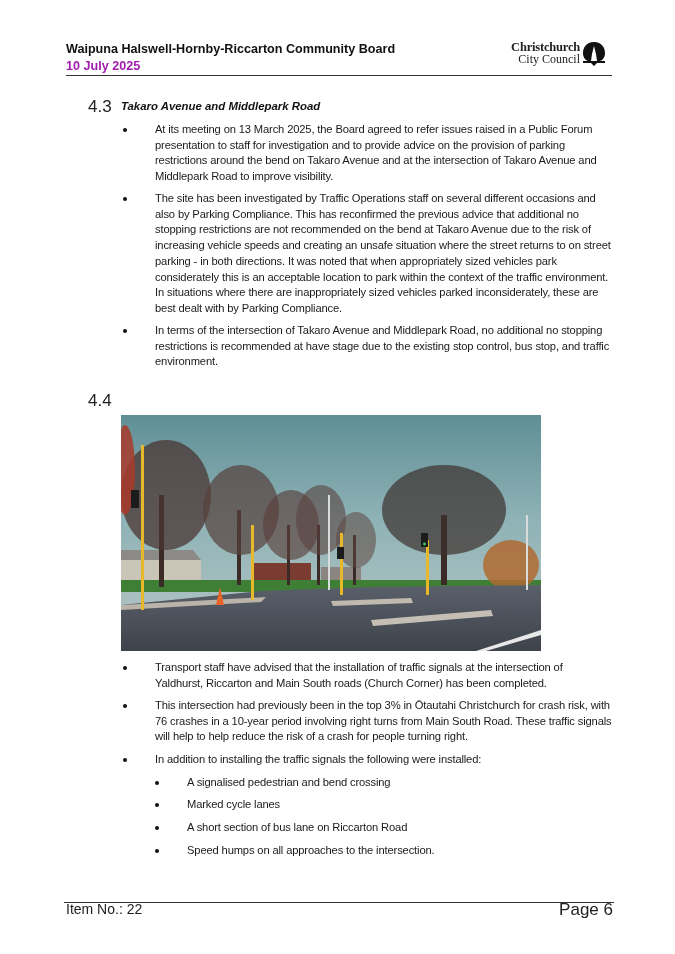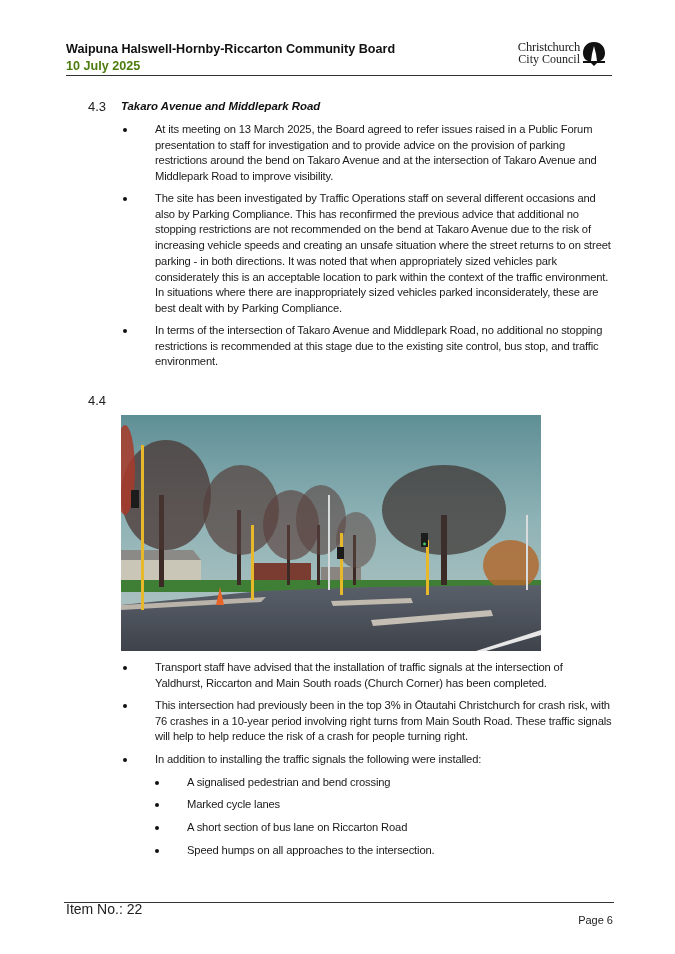--- a/index.html
+++ b/index.html
@@ -2,44 +2,44 @@
 <html><head>
 <meta charset="utf-8">
 <style>
   html, body { margin: 0; padding: 0; background: #ffffff; }
   body { width: 675px; height: 954px; position: relative; overflow: hidden;
          font-family: "Liberation Sans", "DejaVu Sans", sans-serif; color: #111; }
   .page { position: absolute; left: 0; top: 0; width: 675px; height: 850px; }
 
   
   .hdr-title { position: absolute; left: 66px; top: 41px; font-weight: bold; font-size: 12.6px; line-height: 17px; color: #111; }
-  .hdr-date  { position: absolute; left: 66px; top: 58px; font-weight: bold; font-size: 12.6px; line-height: 17px; color: #4d7c0f; }
+  .hdr-date  { position: absolute; left: 66px; top: 58px; font-weight: bold; font-size: 12.6px; line-height: 17px; color: #a21caf; }
   .hdr-rule  { position: absolute; left: 66px; top: 75px; width: 546px; height: 0; border-top: 1.3px solid #333; }
   .logo { position: absolute; left: 498px; top: 40px; width: 110px; height: 30px; }
   .logo-text { position: absolute; right: 28px; top: 1px; text-align: right; font-family: "Liberation Serif", "DejaVu Serif", serif; line-height: 12px; color: #222; }
-  .logo-l1 { font-size: 12.5px; font-weight: normal; letter-spacing: -0.2px; }
+  .logo-l1 { font-size: 12.5px; font-weight: bold; letter-spacing: -0.2px; }
   .logo-l2 { font-size: 12px; }
   .logo-mark { position: absolute; right: 2px; top: 1px; width: 24px; height: 26px; }
 
   
-  .sec-num { position: absolute; left: 88px; font-size: 13px; line-height: 15px; color: #222; text-align: center; }
+  .sec-num { position: absolute; left: 88px; font-size: 17px; line-height: 15px; color: #222; text-align: center; }
   .sec-title { position: absolute; left: 121px; font-size: 11.4px; line-height: 15px; font-weight: bold; color: #111; font-style: italic; }
   .bullet { position: absolute; left: 121px; width: 492px; font-size: 11.2px; line-height: 15.7px; color: #1a1a1a; letter-spacing: -0.15px; }
   .bullet .dot { position: absolute; left: 0; top: 0; width: 12px; }
   .bullet .dot::before { content: ""; position: absolute; left: 2px; top: 6px; width: 4px; height: 4px; border-radius: 50%; background: #111; }
   .bullet .txt { display: block; margin-left: 34px; }
   .sub { left: 153px; width: 440px; }
 
   
   .photo { position: absolute; left: 121px; top: 415px; width: 420px; height: 236px; overflow: hidden; background: #6f9ea3; }
 
   
   .ftr-rule { position: absolute; left: 64px; top: 902px; width: 550px; height: 0; border-top: 1.2px solid #333; }
   .ftr-left { position: absolute; left: 66px; top: 902px; font-size: 14px; line-height: 15px; color: #222; }
-  .ftr-right { position: absolute; right: 62px; top: 902px; font-size: 11px; line-height: 15px; color: #222; margin-top: 11px; }
+  .ftr-right { position: absolute; right: 62px; top: 902px; font-size: 17px; line-height: 15px; color: #222; }
 </style>
 </head>
 <body>
 
 <div class="page">
 
   <div class="hdr-title">Waipuna Halswell-Hornby-Riccarton Community Board</div>
   <div class="hdr-date">10 July 2025</div>
   <div class="logo">
     <div class="logo-text">
@@ -59,21 +59,21 @@
   <div class="bullet" style="top:122px">
     <span class="dot"></span>
     <span class="txt">At its meeting on 13 March 2025, the Board agreed to refer issues raised in a Public Forum presentation to staff for investigation and to provide advice on the provision of parking restrictions around the bend on Takaro Avenue and at the intersection of Takaro Avenue and Middlepark Road to improve visibility.</span>
   </div>
   <div class="bullet" style="top:191px">
     <span class="dot"></span>
     <span class="txt">The site has been investigated by Traffic Operations staff on several different occasions and also by Parking Compliance. This has reconfirmed the previous advice that additional no stopping restrictions are not recommended on the bend at Takaro Avenue due to the risk of increasing vehicle speeds and creating an unsafe situation where the street returns to on street parking - in both directions. It was noted that when appropriately sized vehicles park considerately this is an acceptable location to park within the context of the traffic environment. In situations where there are inappropriately sized vehicles parked inconsiderately, these are best dealt with by Parking Compliance.</span>
   </div>
   <div class="bullet" style="top:323px">
     <span class="dot"></span>
-    <span class="txt">In terms of the intersection of Takaro Avenue and Middlepark Road, no additional no stopping restrictions is recommended at this stage due to the existing site control, bus stop, and traffic environment.</span>
+    <span class="txt">In terms of the intersection of Takaro Avenue and Middlepark Road, no additional no stopping restrictions is recommended at have stage due to the existing stop control, bus stop, and traffic environment.</span>
   </div>
 
   <div class="sec-num" style="top:393px">4.4</div>
 
   <div class="photo">
     <svg width="420" height="236" viewBox="0 0 420 236">
       <defs>
         <linearGradient id="sky" x1="0" y1="0" x2="0" y2="1">
           <stop offset="0" stop-color="#5f8f96"></stop>
           <stop offset="0.45" stop-color="#8fb3b6"></stop>

